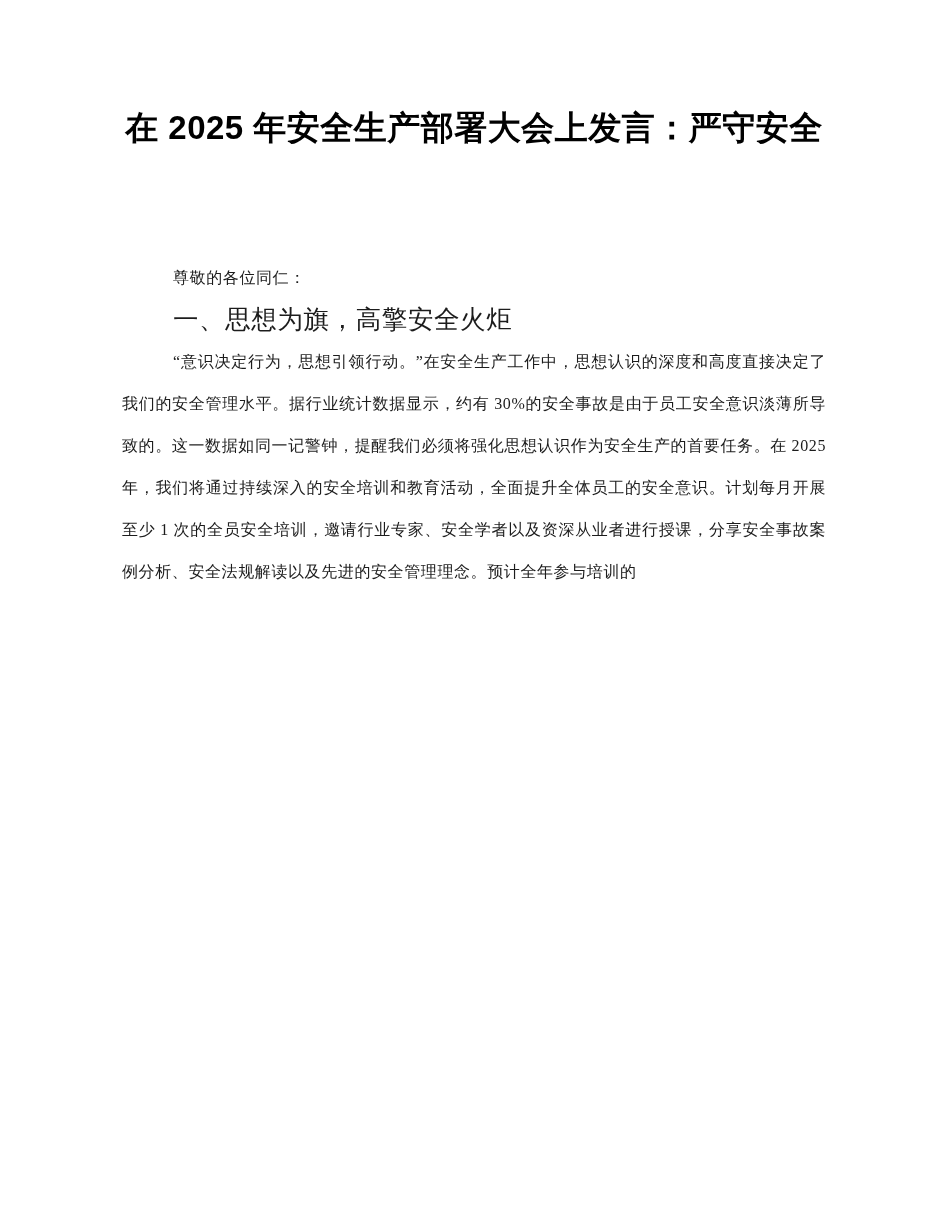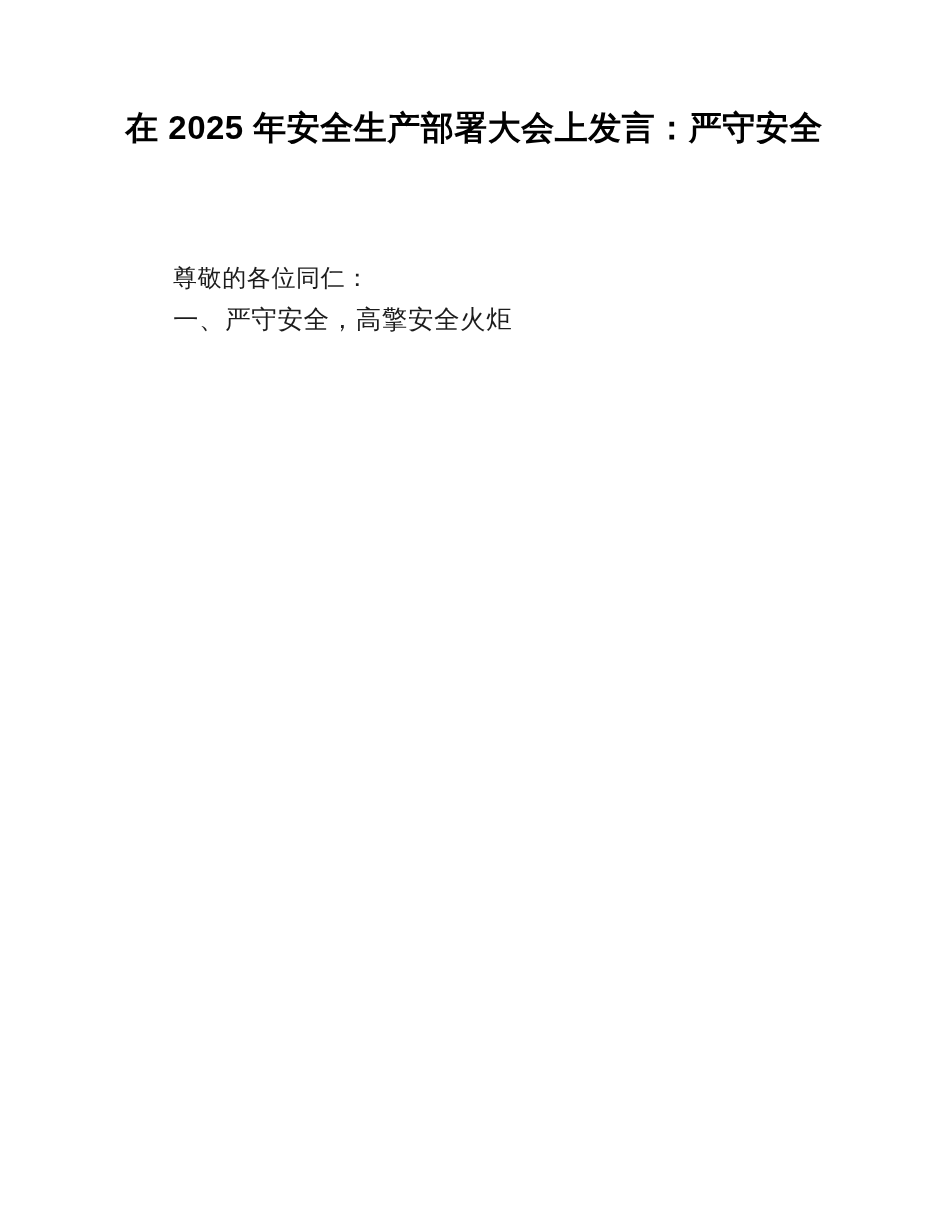--- a/index.html
+++ b/index.html
@@ -41,21 +41,21 @@
   .body-block {
     position: absolute;
     left: 122px;
     top: 257px;
     width: 704px;
   }
 
   .para {
     margin: 0 0 0 0;
     font-family: "Liberation Serif", "DejaVu Serif", serif;
-    font-size: 24px;
+    font-size: 16px;
     line-height: 42px;
     text-align: justify;
     text-justify: inter-character;
     text-indent: 51px;
     color: #1c1c1c;
     letter-spacing: 0.6px;
     word-break: break-all;
   }
 
   .para + .para {
@@ -80,18 +80,19 @@
 
   <div class="doc-title">
     <div>在 2025 年安全生产部署大会上发言：严守安全</div>
   </div>
 
   <div class="body-block">
 
     <p class="para">尊敬的各位同仁：</p>
 
 
-    <p class="section-heading">一、严守安全，高擎安全火炬</p>
+    <p class="section-heading">一、思想为旗，高擎安全火炬</p>
 
+    <p class="para">“意识决定行为，思想引领行动。”在安全生产工作中，思想认识的深度和高度直接决定了我们的安全管理水平。据行业统计数据显示，约有 30%的安全事故是由于员工安全意识淡薄所导致的。这一数据如同一记警钟，提醒我们必须将强化思想认识作为安全生产的首要任务。在 2025 年，我们将通过持续深入的安全培训和教育活动，全面提升全体员工的安全意识。计划每月开展至少 1 次的全员安全培训，邀请行业专家、安全学者以及资深从业者进行授课，分享安全事故案例分析、安全法规解读以及先进的安全管理理念。预计全年参与培训的</p>
 
   </div>
 
 </div>
 
 </body></html>

